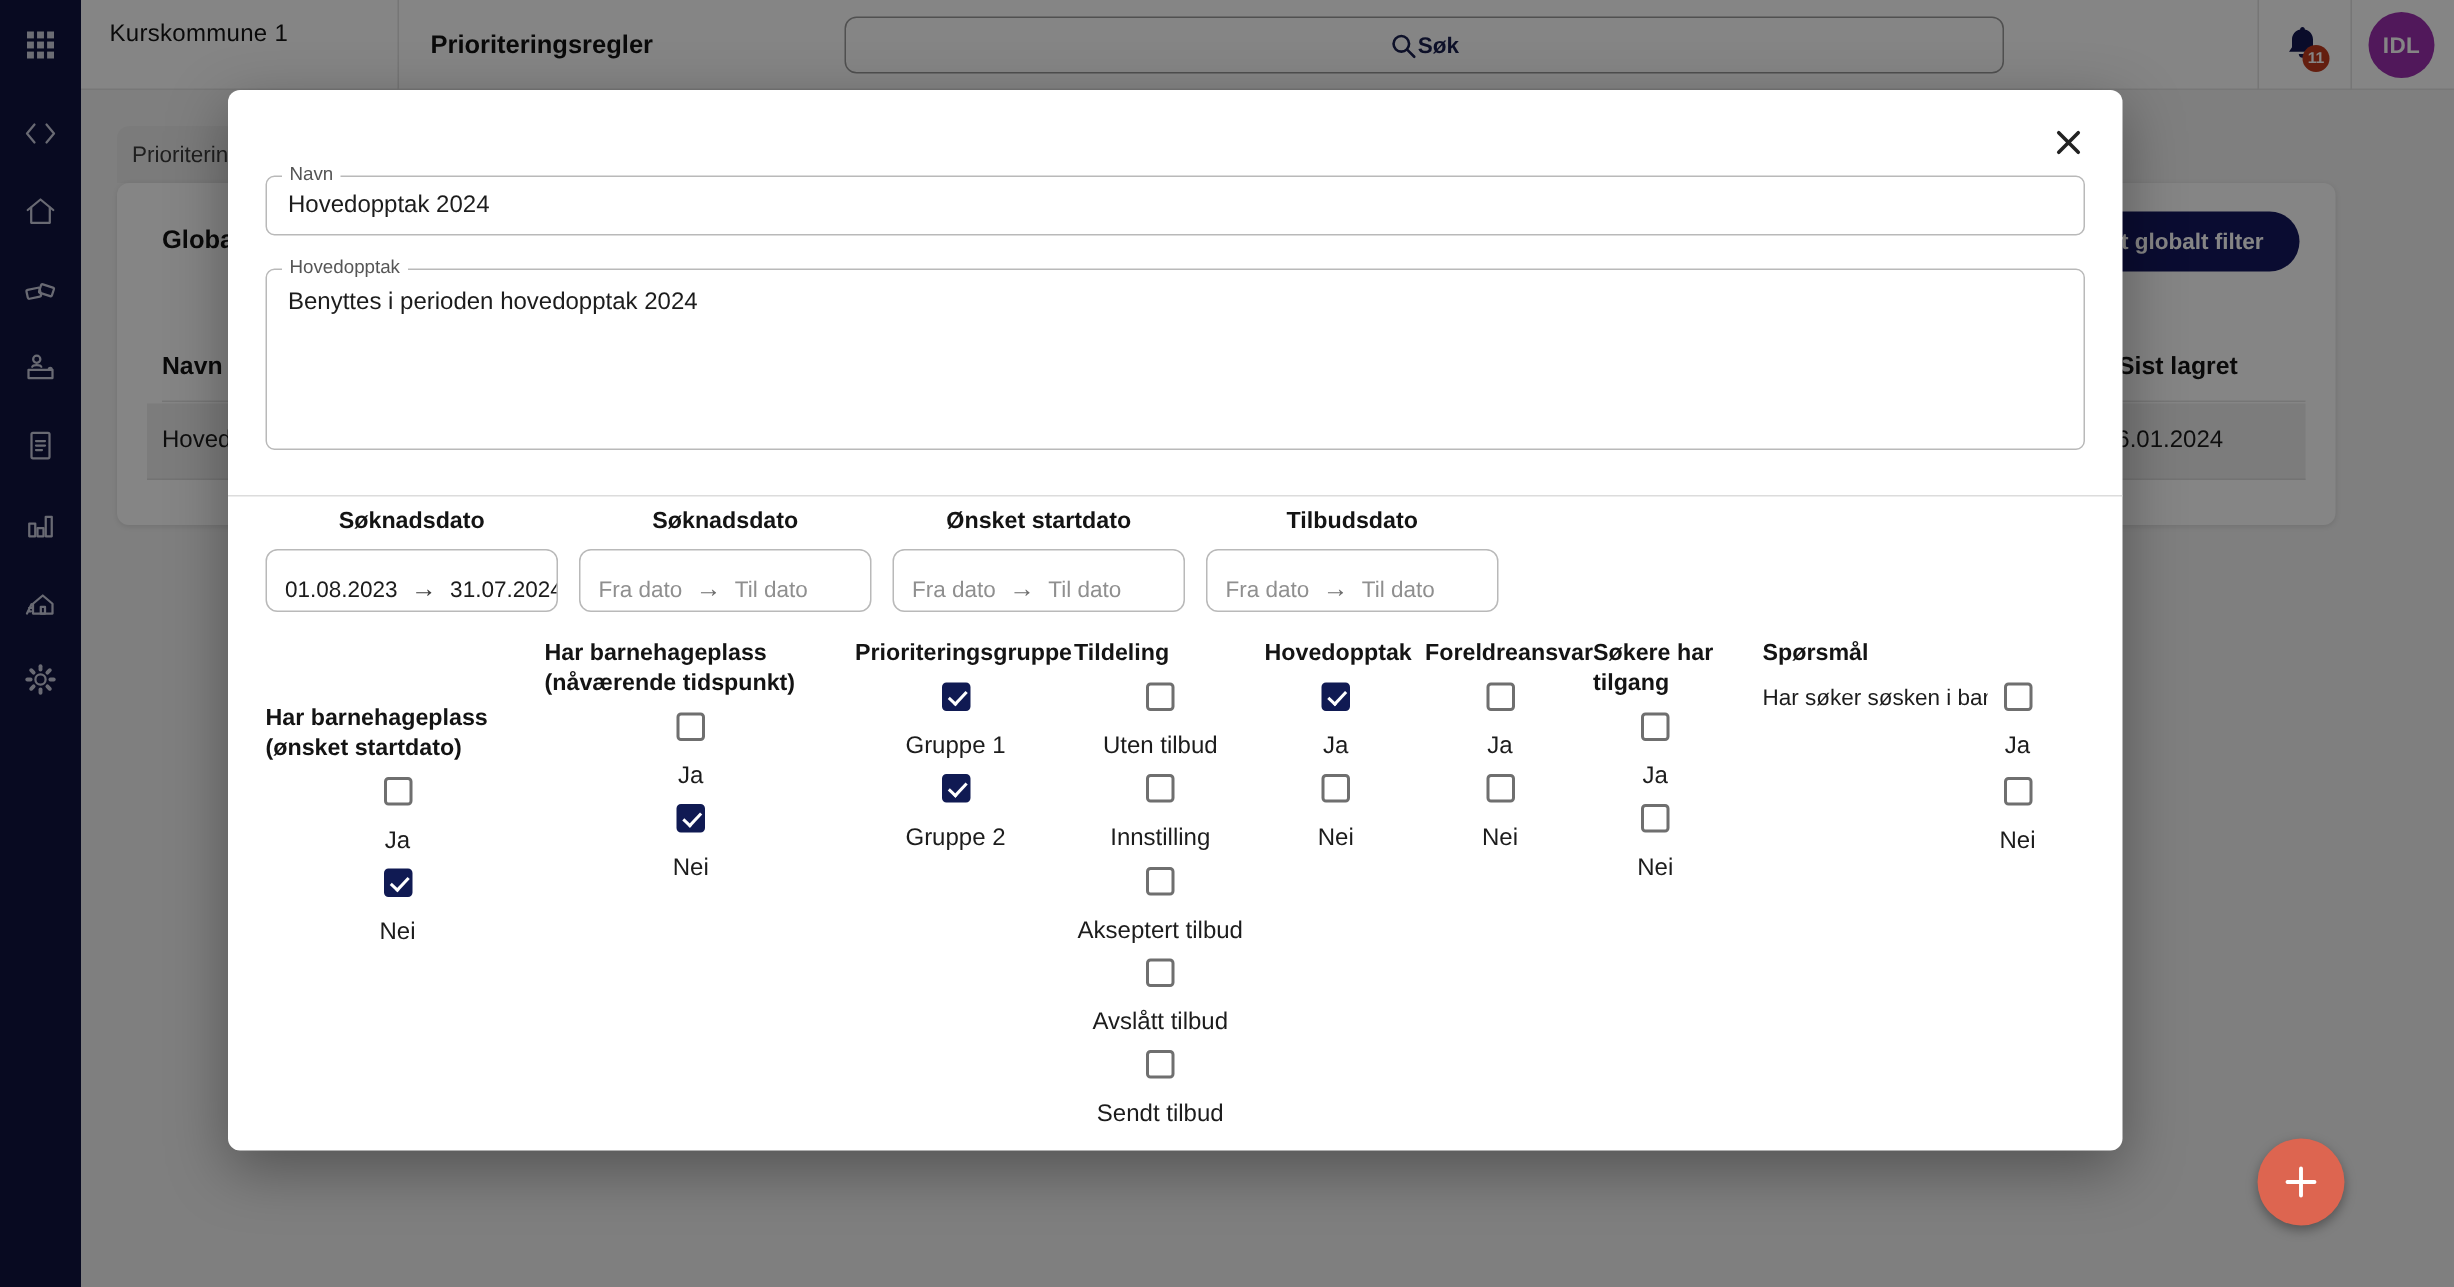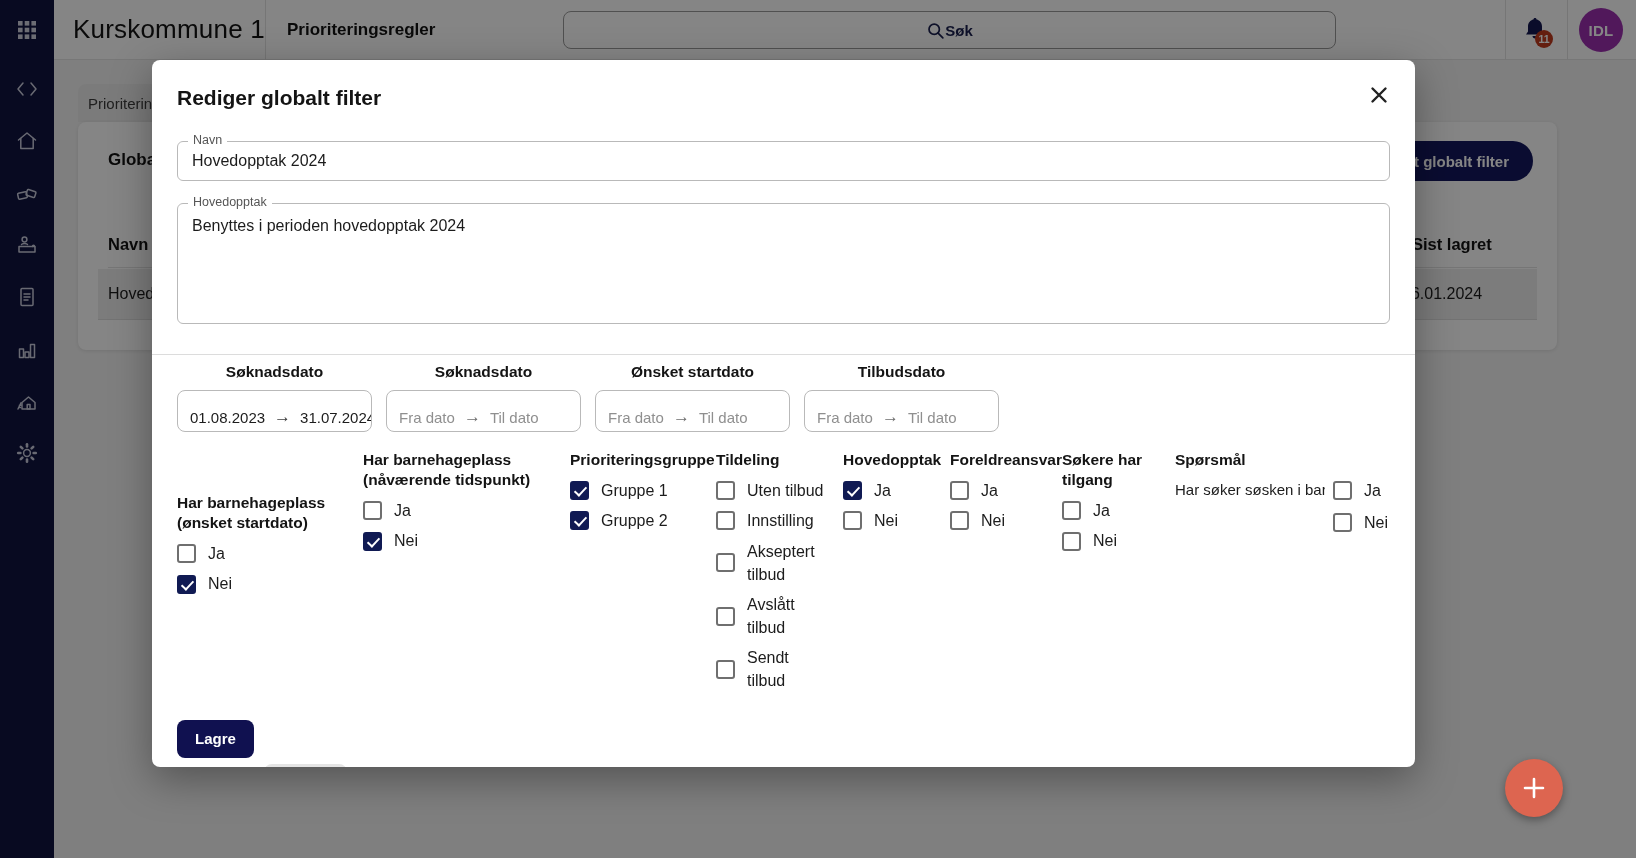--- a/index.html
+++ b/index.html
@@ -7,21 +7,21 @@
   body { font-family:"Liberation Sans", sans-serif; color:#1c1c1c; }
   .screen { position:relative; width:1636px; height:858px; overflow:hidden; background:#f4f4f4; }
 
   
   .sidebar { position:absolute; left:0; top:0; width:54px; height:858px; background:#101440; z-index:1; }
   .side-icon { position:absolute; left:0; width:54px; height:40px; display:flex; align-items:center; justify-content:center; color:#c9cbdc; cursor:pointer; }
   .side-icon svg { stroke:#c9cbdc; fill:none; stroke-width:1.5; stroke-linecap:round; stroke-linejoin:round; }
 
   
   .header { position:absolute; left:54px; top:0; width:1582px; height:60px; background:#ffffff; border-bottom:1px solid #e4e4e4; z-index:1; }
-  .org-name { position:absolute; left:19px; top:14px; font-size:26px; font-weight:400; color:#141414; letter-spacing:0.2px; }
+  .org-name { position:absolute; left:19px; top:14px; font-size:16px; font-weight:400; color:#141414; letter-spacing:0.2px; }
   .hdr-divider { position:absolute; top:0; width:1px; height:60px; background:#e2e2e2; }
   .page-title { position:absolute; left:233px; top:20px; font-size:17px; font-weight:700; color:#141414; }
   .search-box { position:absolute; left:509px; top:11px; width:773px; height:38px; border:1px solid #9a9a9a; border-radius:8px; background:#fff; display:flex; align-items:center; justify-content:center; gap:0; cursor:text; }
   .search-box .search-label { font-size:15px; font-weight:700; color:#1b2150; }
   .bell-wrap { position:absolute; left:1459px; top:8px; width:44px; height:44px; cursor:pointer; }
   .bell-wrap svg { position:absolute; left:8px; top:7px; }
   .badge { position:absolute; left:22px; top:22px; min-width:18px; height:18px; border-radius:9px; background:#c03b1e; color:#fff; font-size:10.5px; font-weight:700; display:flex; align-items:center; justify-content:center; padding:0 3px; }
   .avatar { position:absolute; left:1525px; top:8px; width:44px; height:44px; border-radius:50%; background:#9b2fae; color:#fff; font-size:15px; font-weight:700; display:flex; align-items:center; justify-content:center; cursor:pointer; letter-spacing:0.3px; }
 
   
@@ -66,21 +66,21 @@
   .cb-col { flex:0 0 auto; }
   .w1 { width:176px; margin-right:10px;margin-top:43px; }
   .w2 { width:195px; margin-right:12px; }
   .w3 { width:134px; margin-right:12px; }
   .w4 { width:115px; margin-right:12px; }
   .w5 { width:95px;  margin-right:12px; }
   .w6 { width:100px; margin-right:12px; }
   .w7 { width:83px;  margin-right:30px; }
   .w8 { width:233px; }
   .col-title { font-size:15.5px; font-weight:700; color:#141414; line-height:1.3; margin-bottom:9px; }
-  .cb-row { display:flex; align-items:center; gap:12px; margin-bottom:7px; cursor:pointer; }
+  .cb-row { display:flex; align-items:center; gap:12px; margin-bottom:7px; cursor:pointer;flex-direction:column; }
   .cb { width:19px; height:19px; border:2px solid #6f6f6f; border-radius:3px; background:#fff; flex:0 0 auto; position:relative; }
   .cb.checked { background:#101a53; border-color:#101a53; }
   .cb.checked::after { content:""; position:absolute; left:5px; top:1px; width:5px; height:10px; border:solid #fff; border-width:0 2.5px 2.5px 0; transform:rotate(43deg); }
   .cb-label { font-size:16px; color:#1c1c1c; line-height:1.45; }
   .question-row { display:flex; align-items:flex-start; }
   .question-text { width:150px; font-size:15px; color:#1c1c1c; white-space:nowrap; overflow:hidden; padding-top:2px; }
   .question-opts { margin-left:8px; }
   .question-opts .cb-row { margin-bottom:9px; }
 
   .modal-actions { display:flex; gap:10px; margin-top:20px; }
@@ -213,21 +213,20 @@
 
   <div class="overlay"></div>
 
   <button class="fab">
     <svg width="26" height="26" viewBox="0 0 26 26">
       <path d="M13 4 V22 M4 13 H22" stroke="#ffffff" stroke-width="2.6" stroke-linecap="round"></path>
     </svg>
   </button>
 
   <div class="modal">
-    <div class="modal-title">Rediger globalt filter</div>
     <button class="modal-close">
       <svg width="18" height="18" viewBox="0 0 18 18">
         <path d="M2.5 2.5 L15.5 15.5 M15.5 2.5 L2.5 15.5" stroke="#222" stroke-width="2.4" stroke-linecap="round"></path>
       </svg>
     </button>
 
     <div class="field name-field">
       <span class="field-label">Navn</span>
       <input class="field-input" type="text" value="Hovedopptak 2024" style="">
     </div>

